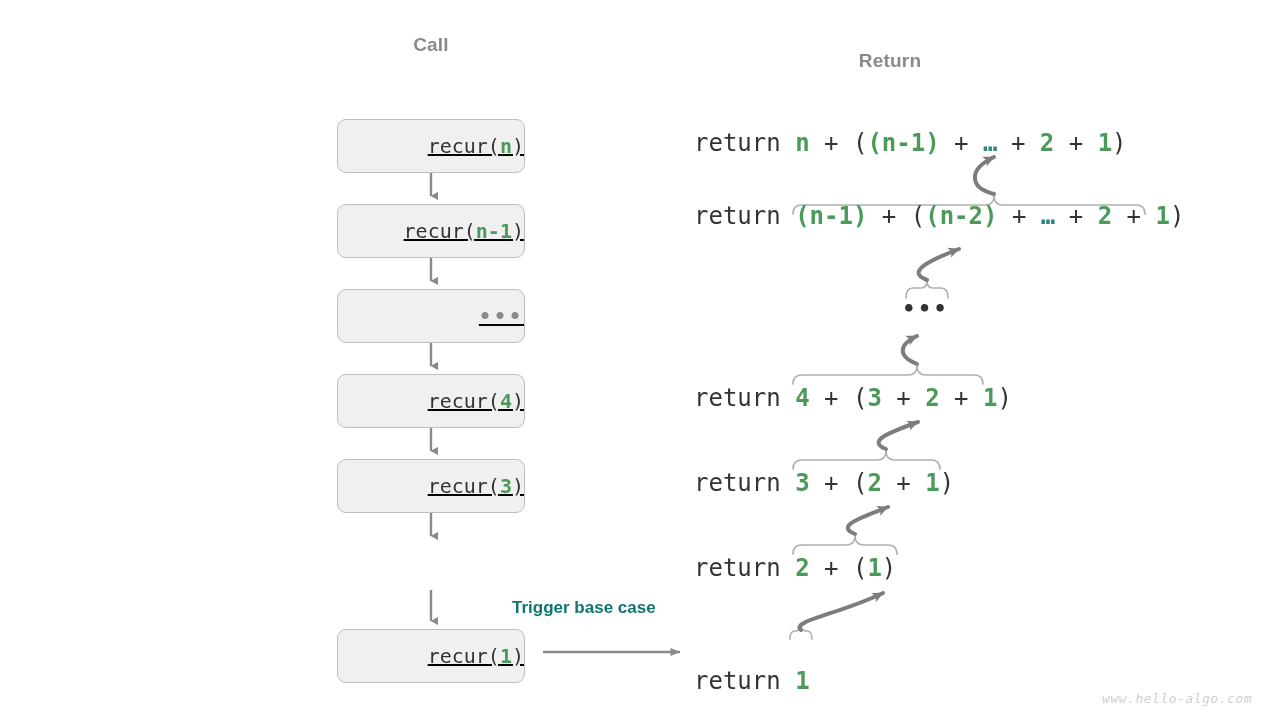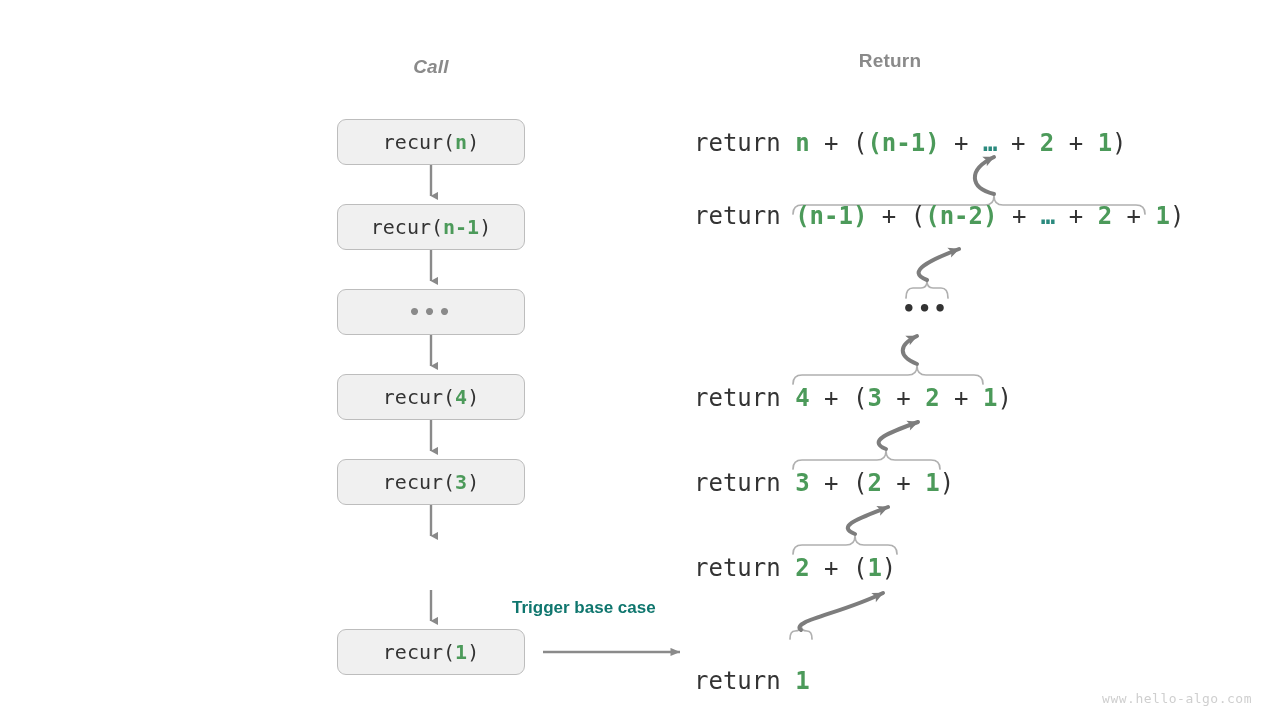--- a/index.html
+++ b/index.html
@@ -26,36 +26,37 @@
   .col-header {
     position: absolute;
     font-family: "Liberation Sans", sans-serif;
     font-weight: bold;
     font-size: 19px;
     color: #8a8a8a;
     letter-spacing: 0.2px;
     white-space: nowrap;
     transform: translateX(-50%);
   }
-  #header-call  { left: 431px; top: 56px; font-style: italic; }
+  #header-call  { left: 431px; top: 34px; }
   #header-return{ left: 890px; top: 50px; }
 
   
   .call-box {
     position: absolute;
     left: 337px;
     width: 188px;
-    height: 46px;
+    height: 54px;
     box-sizing: border-box;
     background: #f0f0f0;
     border: 1.6px solid #bdbdbd;
     border-radius: 9px;
     display: flex;
     align-items: center;
-    justify-content: center;
+    justify-content: flex-end;
+    text-decoration: underline;
   }
   .call-text {
     font-family: "DejaVu Sans Mono", monospace;
     font-size: 20px;
     color: #333333;
     letter-spacing: 0px;
     white-space: pre;
   }
   .call-text .g { color: #4c9a5a; font-weight: bold; }
   .dots3 {
@@ -110,20 +111,21 @@
   
   #watermark {
     position: absolute;
     right: 28px;
     bottom: 14px;
     font-family: "DejaVu Sans Mono", monospace;
     font-size: 13px;
     color: #cfcfcf;
     letter-spacing: 0.5px;
     white-space: nowrap;
+    font-style: italic;
   }
 
   
   #overlay {
     position: absolute;
     left: 0; top: 0;
     width: 1280px;
     height: 720px;
     pointer-events: none;
   }

